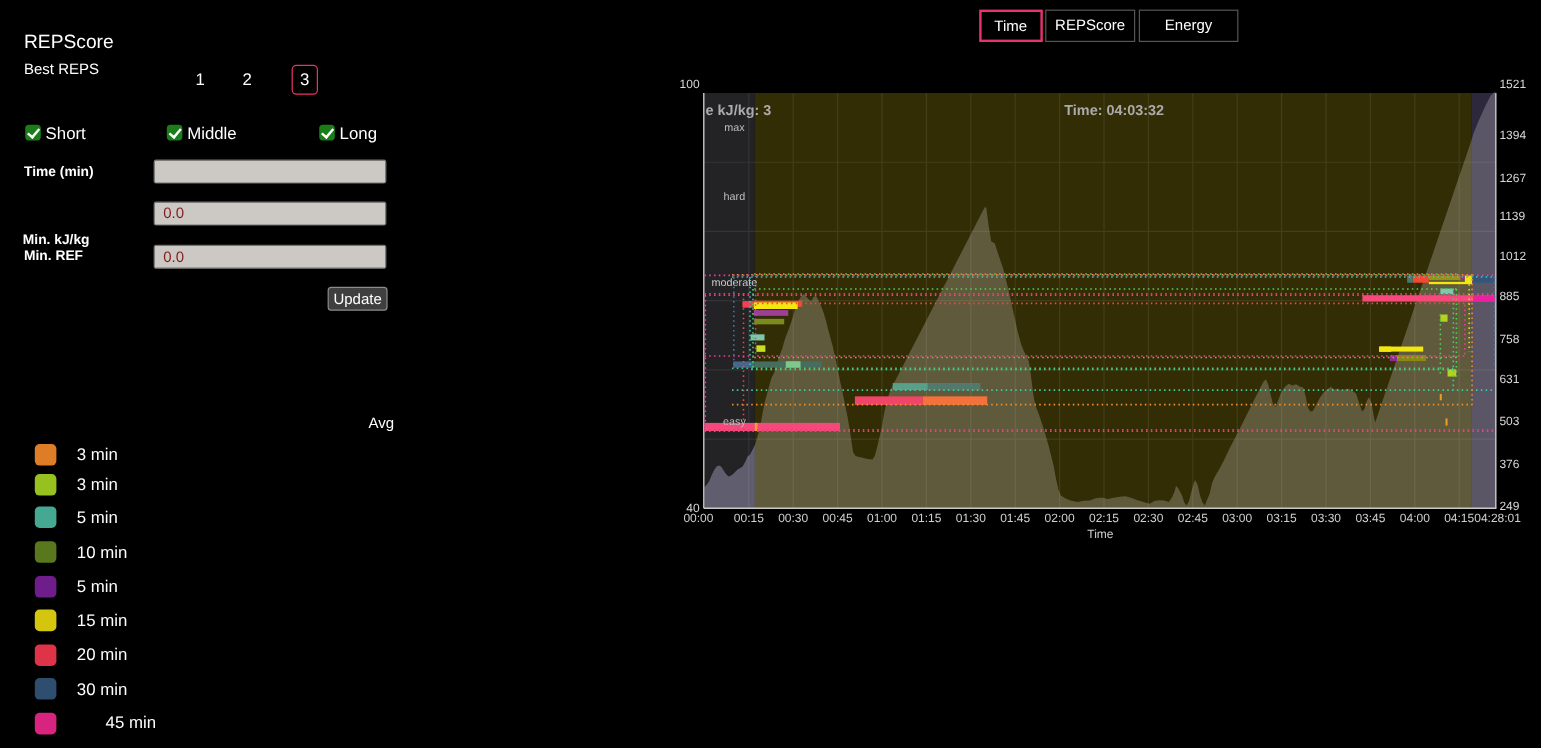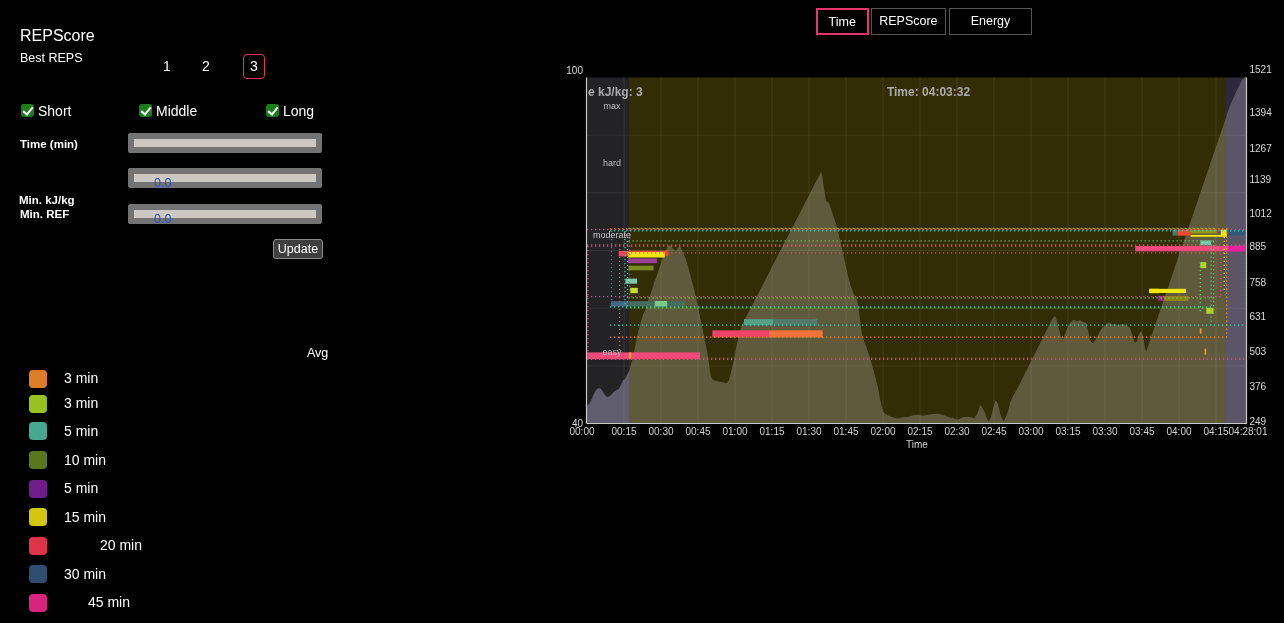--- a/index.html
+++ b/index.html
@@ -1,19 +1,19 @@
 <!DOCTYPE html>
 <html><head>
 <meta charset="utf-8">
 <style>
 * { margin:0; padding:0; box-sizing:border-box; }
 html,body { width:1284px; height:623px; background:#000; font-family:"Liberation Sans", sans-serif; overflow:hidden; }
 .abs { position:absolute; }
 .lbl { color:#fff; }
-.inp { position:absolute; left:128px; width:194px; background:#ccc9c4; border:6px solid #737373; border-radius:2px; height:20px; font-size:12.5px; color:#1d4ed8; padding-left:20px; line-height:19px; }
+.inp { position:absolute; left:128px; width:194px; background:#ccc9c4; border:1px solid #737373; border-radius:2px; height:20px; font-size:12.5px; color:#7f1d1d; padding-left:7px; line-height:19px; }
 .tab { position:absolute; top:7.5px; height:27.5px; border:1.8px solid #565656; color:#fff; font-size:12.5px; text-align:center; line-height:25px; background:#000; }
 .cb { position:absolute; width:13px; height:13px; background:#1a7d1a; border-radius:3px; }
 .cb:after { content:""; position:absolute; left:4px; top:1px; width:4px; height:8px; border:solid #fff; border-width:0 2px 2px 0; transform:rotate(40deg); }
 .leg { position:absolute; left:29px; width:18px; height:18px; border-radius:4px; }
 .legt { position:absolute; left:64px; color:#fff; font-size:14px; }
 </style>
 </head>
 <body>
 
 <div class="abs lbl" style="left:20px;top:27px;font-size:16px;font-weight:normal;">REPScore</div>
@@ -42,21 +42,21 @@
 <div class="legt" style="top:395.0px;">3 min</div>
 <div class="leg" style="top:422.2px;background:#45a892;"></div>
 <div class="legt" style="top:422.7px;">5 min</div>
 <div class="leg" style="top:451.4px;background:#59781d;"></div>
 <div class="legt" style="top:451.9px;">10 min</div>
 <div class="leg" style="top:479.6px;background:#6f1d8a;"></div>
 <div class="legt" style="top:480.1px;">5 min</div>
 <div class="leg" style="top:508.3px;background:#d4c50f;"></div>
 <div class="legt" style="top:508.8px;">15 min</div>
 <div class="leg" style="top:536.6px;background:#df3347;"></div>
-<div class="legt" style="top:537.1px;margin-left:36px;">20 min</div>
+<div class="legt" style="top:537.1px;">20 min</div>
 <div class="leg" style="top:565.3px;background:#2f4d6e;"></div>
 <div class="legt" style="top:565.8px;">30 min</div>
 <div class="leg" style="top:593.5px;background:#d9247f;"></div>
 <div class="legt" style="top:594.0px;margin-left:24px;">45 min</div>
 
 <div class="tab" style="left:815.7px;width:53.2px;border-color:#e8336d;border-width:2px;">Time</div>
 <div class="tab" style="left:871px;width:74.8px;">REPScore</div>
 <div class="tab" style="left:949px;width:83px;">Energy</div>
 
 <svg width="1284" height="623" viewBox="0 0 1284 623" style="position:absolute;left:0;top:0">

